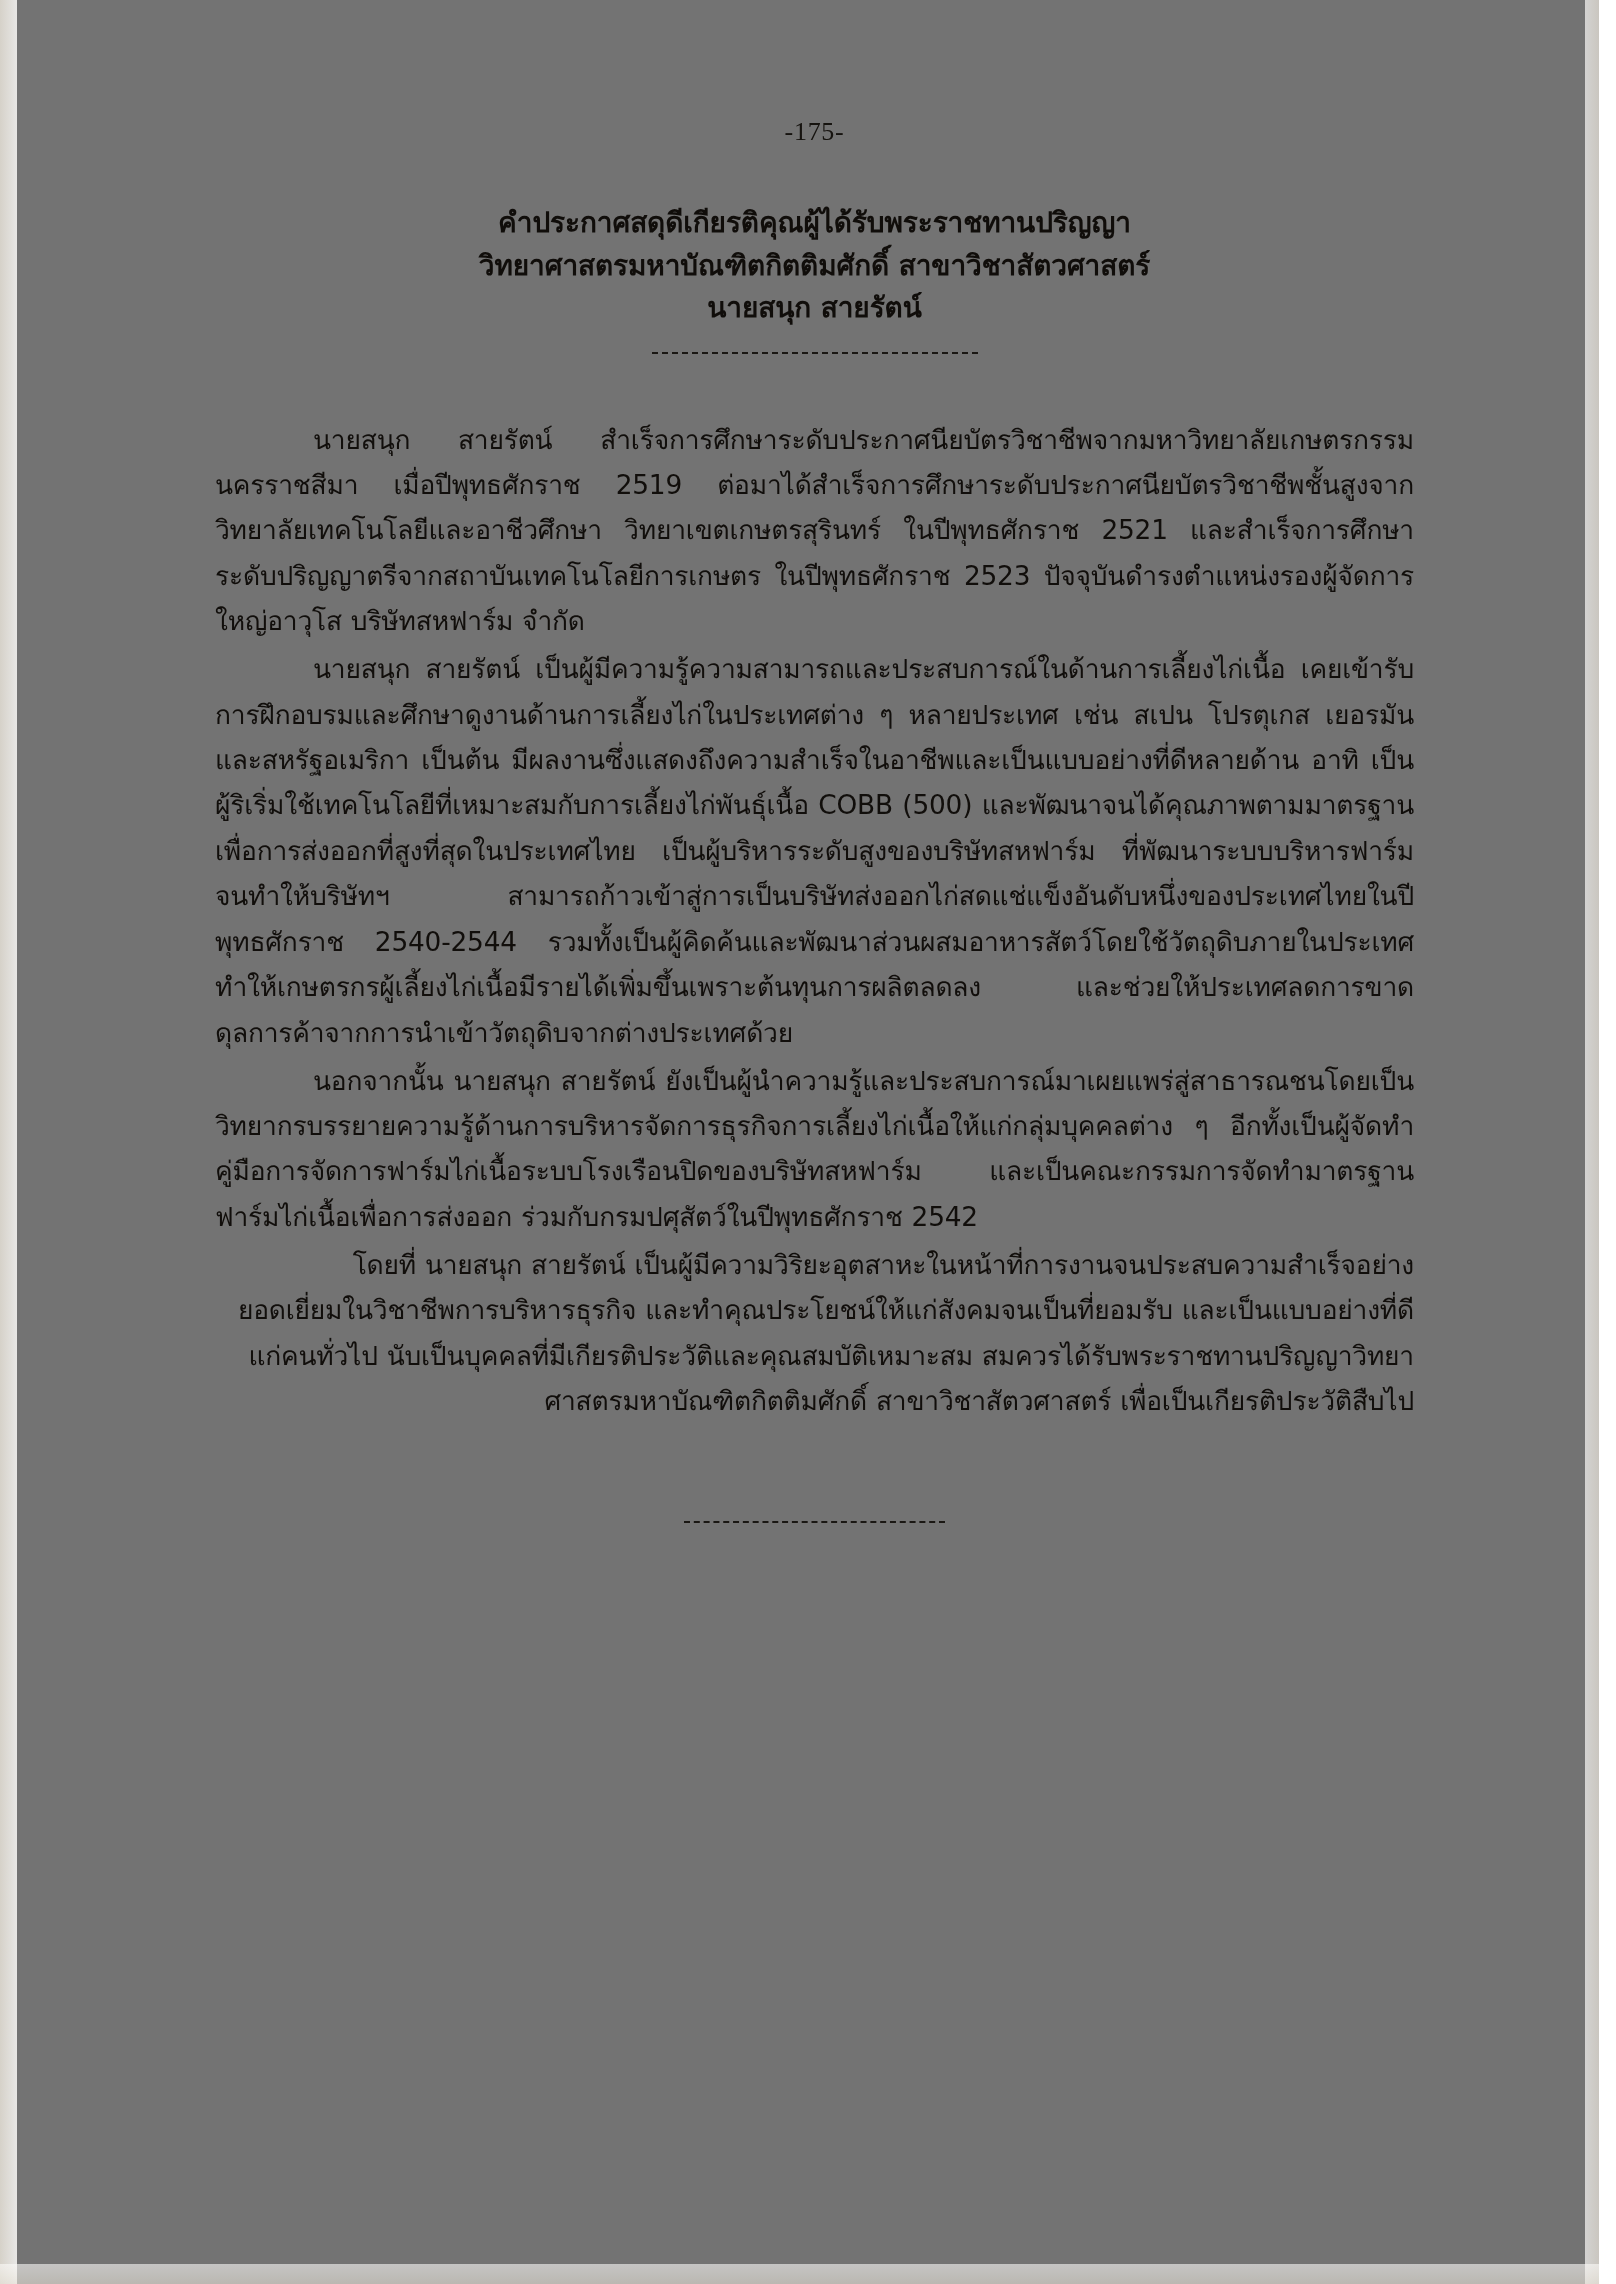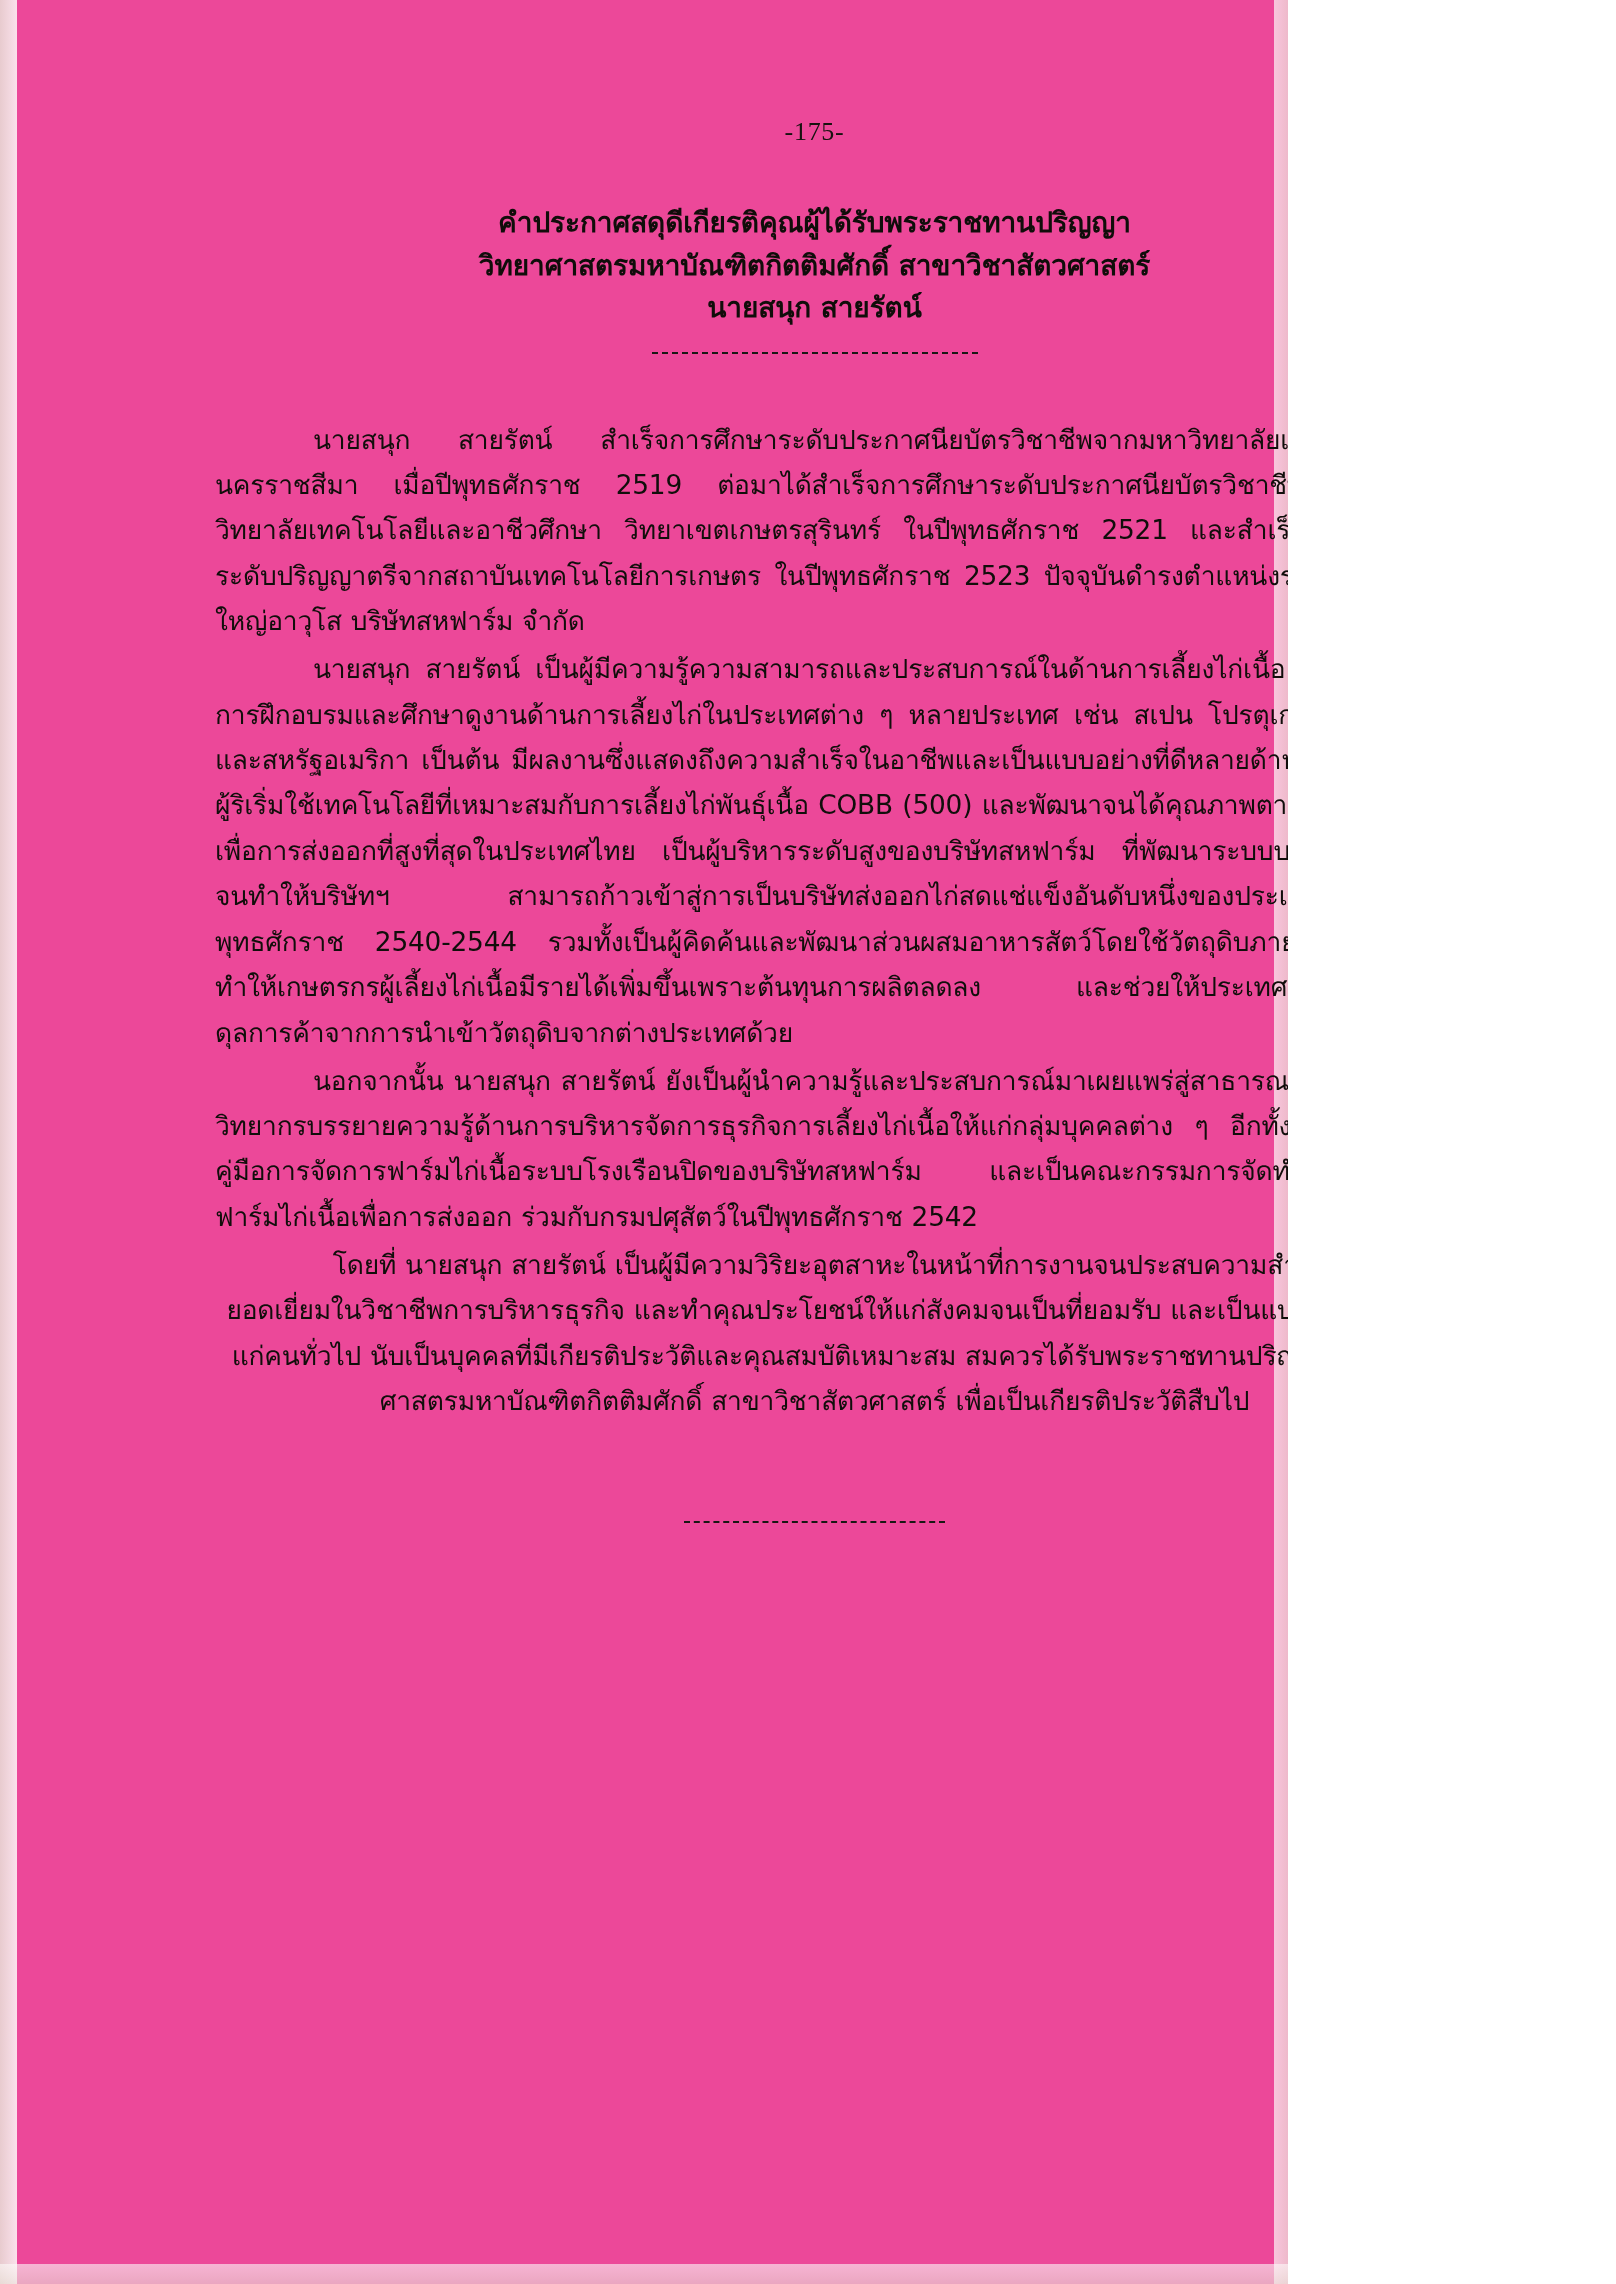--- a/index.html
+++ b/index.html
@@ -5,23 +5,23 @@
   html, body {
     margin: 0;
     padding: 0;
     background: #ffffff;
   }
   body {
     font-family: "Liberation Serif", "DejaVu Serif", serif;
   }
   .page {
     position: relative;
-    width: 1288px;
+    width: 1599px;
     height: 2284px;
-    background: #ec4899;
+    background: #737373;
     overflow: hidden;
     box-sizing: border-box;
   }
   
   .scan-edge-left {
     position: absolute;
     left: 0; top: 0;
     width: 17px; height: 100%;
     background: linear-gradient(to right, #e7e2d8, #fdfcfa);
     opacity: .85;
@@ -81,21 +81,21 @@
     line-height: 1.72;
     margin: 0 0 2.6px 0;
     text-align: justify;
     text-justify: inter-word;
     text-indent: 98px;
     font-family: "DejaVu Sans", "Liberation Sans", sans-serif;
     letter-spacing: -0.2px;
     word-spacing: 0.7px;
   }
   p.para.last-para {
-    text-align: center;
+    text-align: right;
   }
   .rule-bottom {
     margin: 98px auto 0 auto;
     width: 261px;
     height: 0;
     border-top: 2.6px dashed #1a1713;
   }
 </style>
 </head>
 <body>

